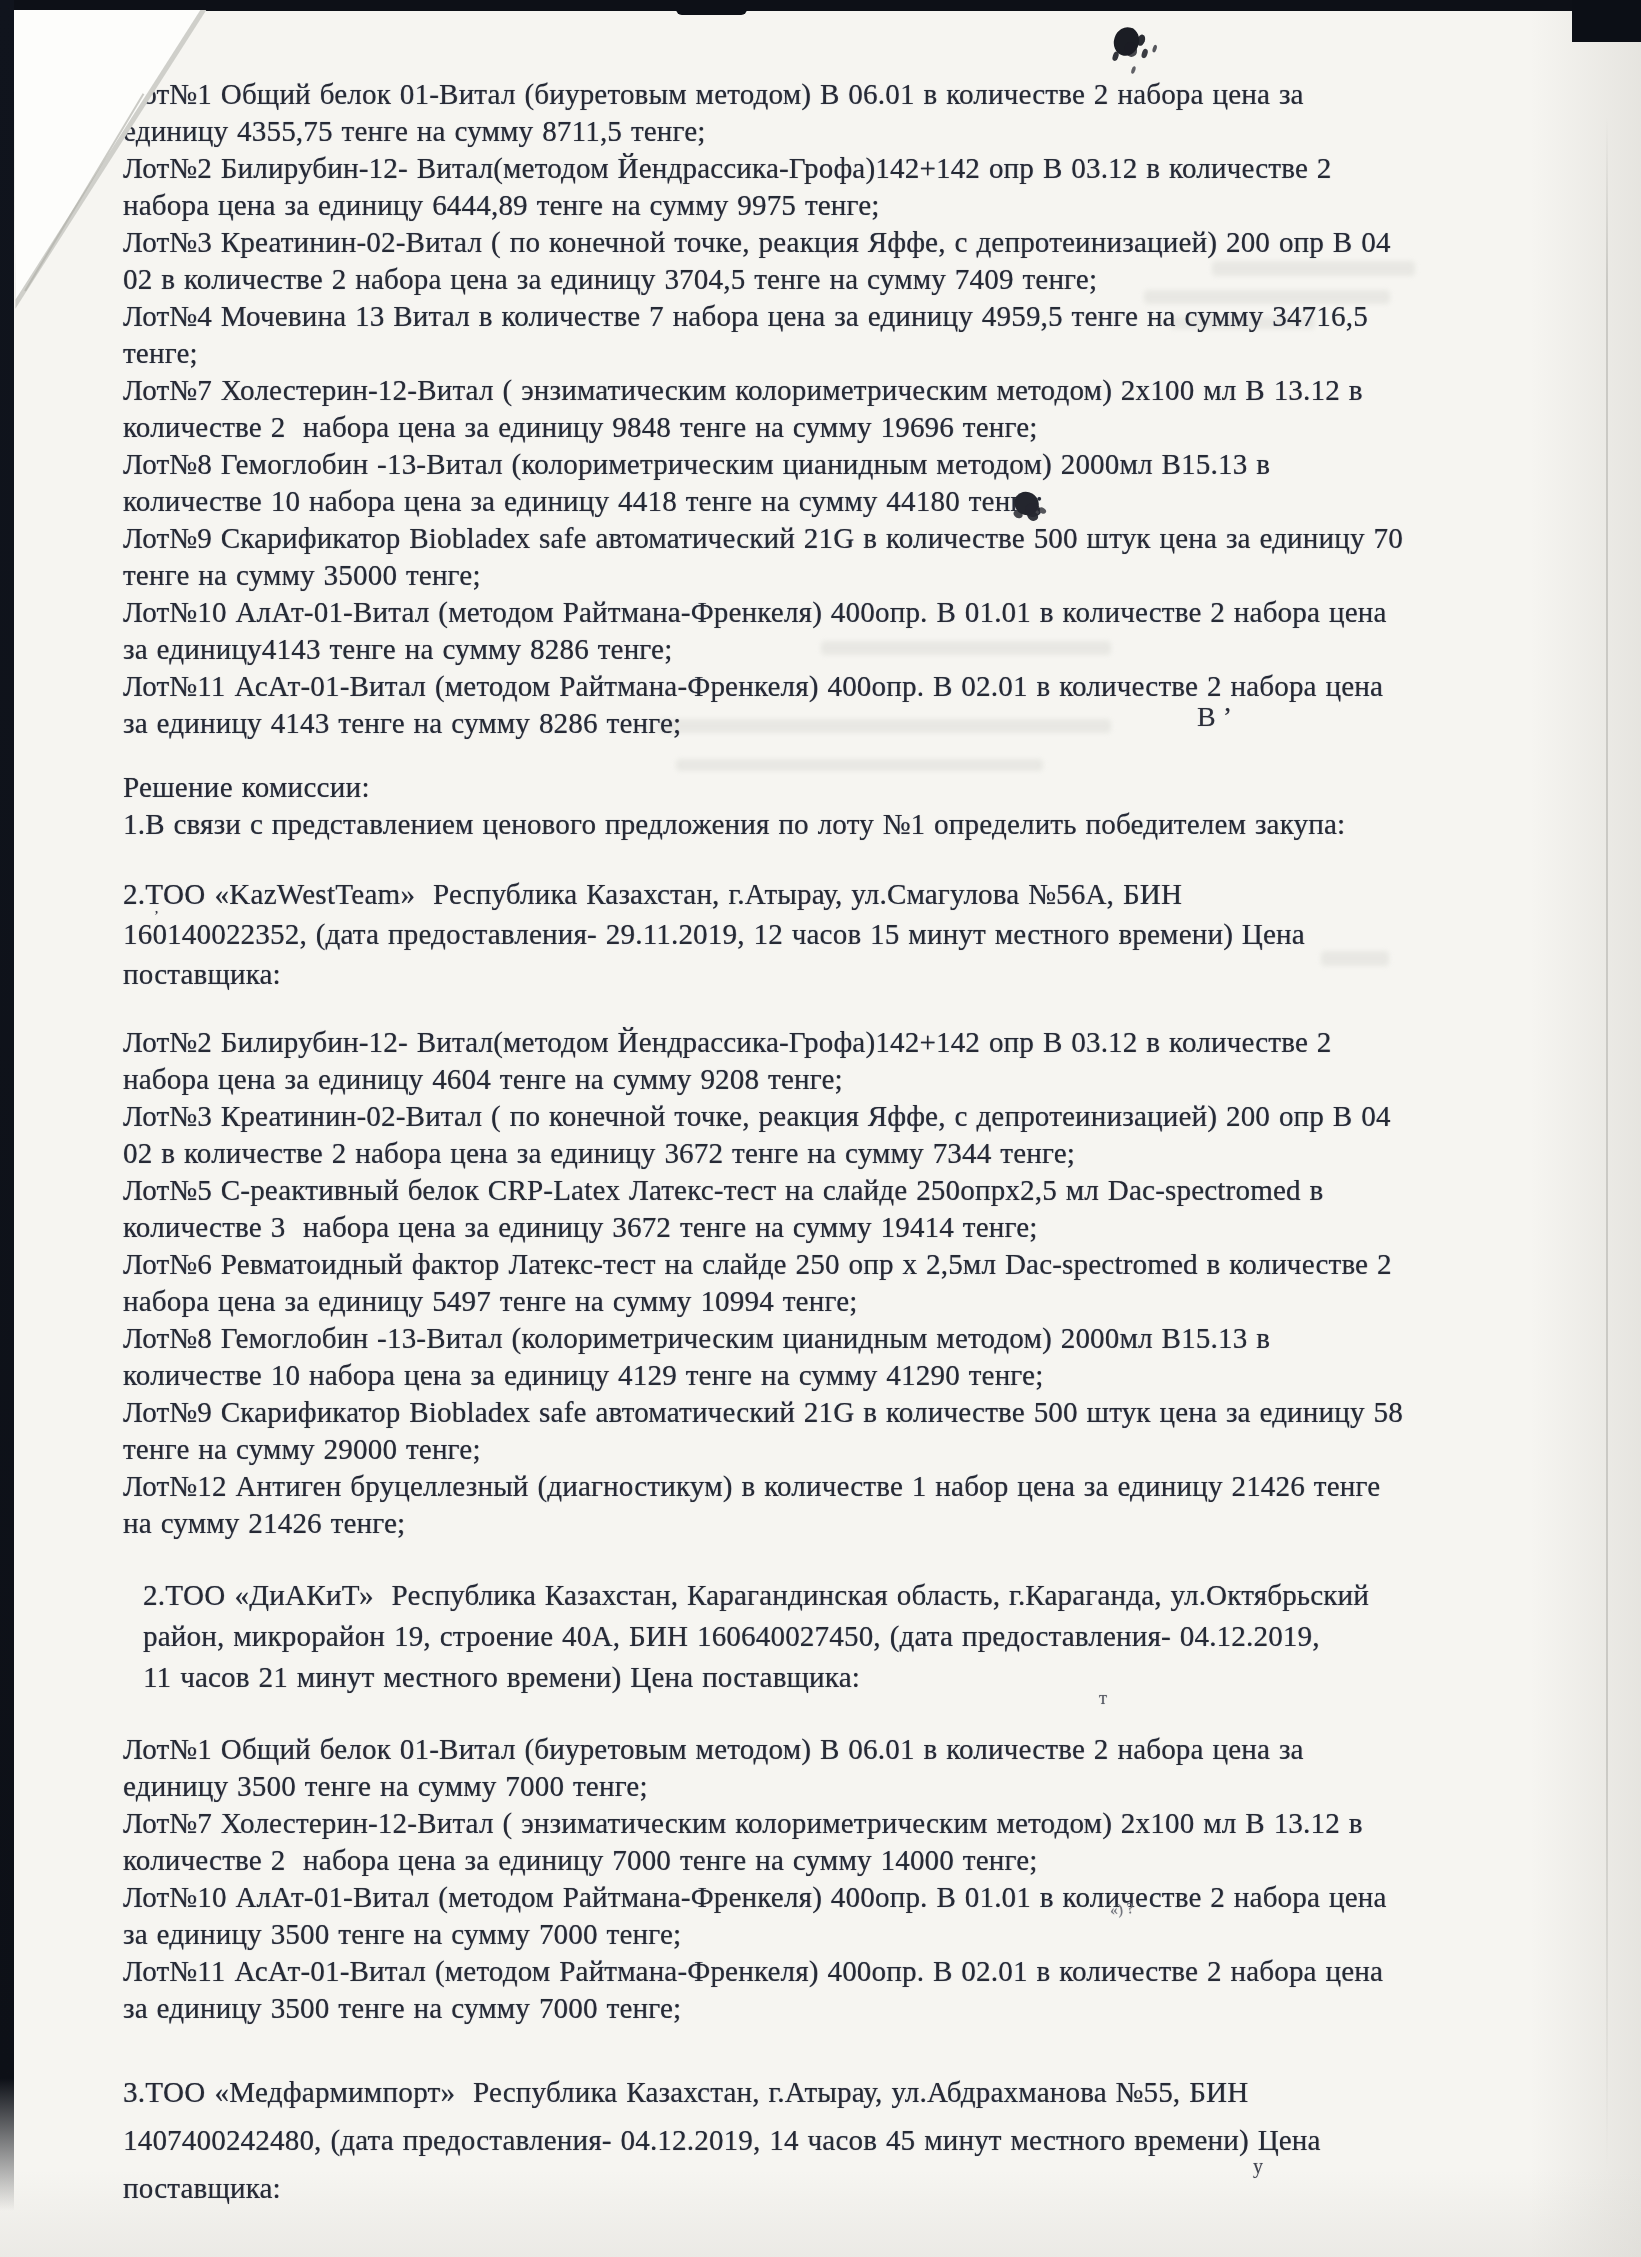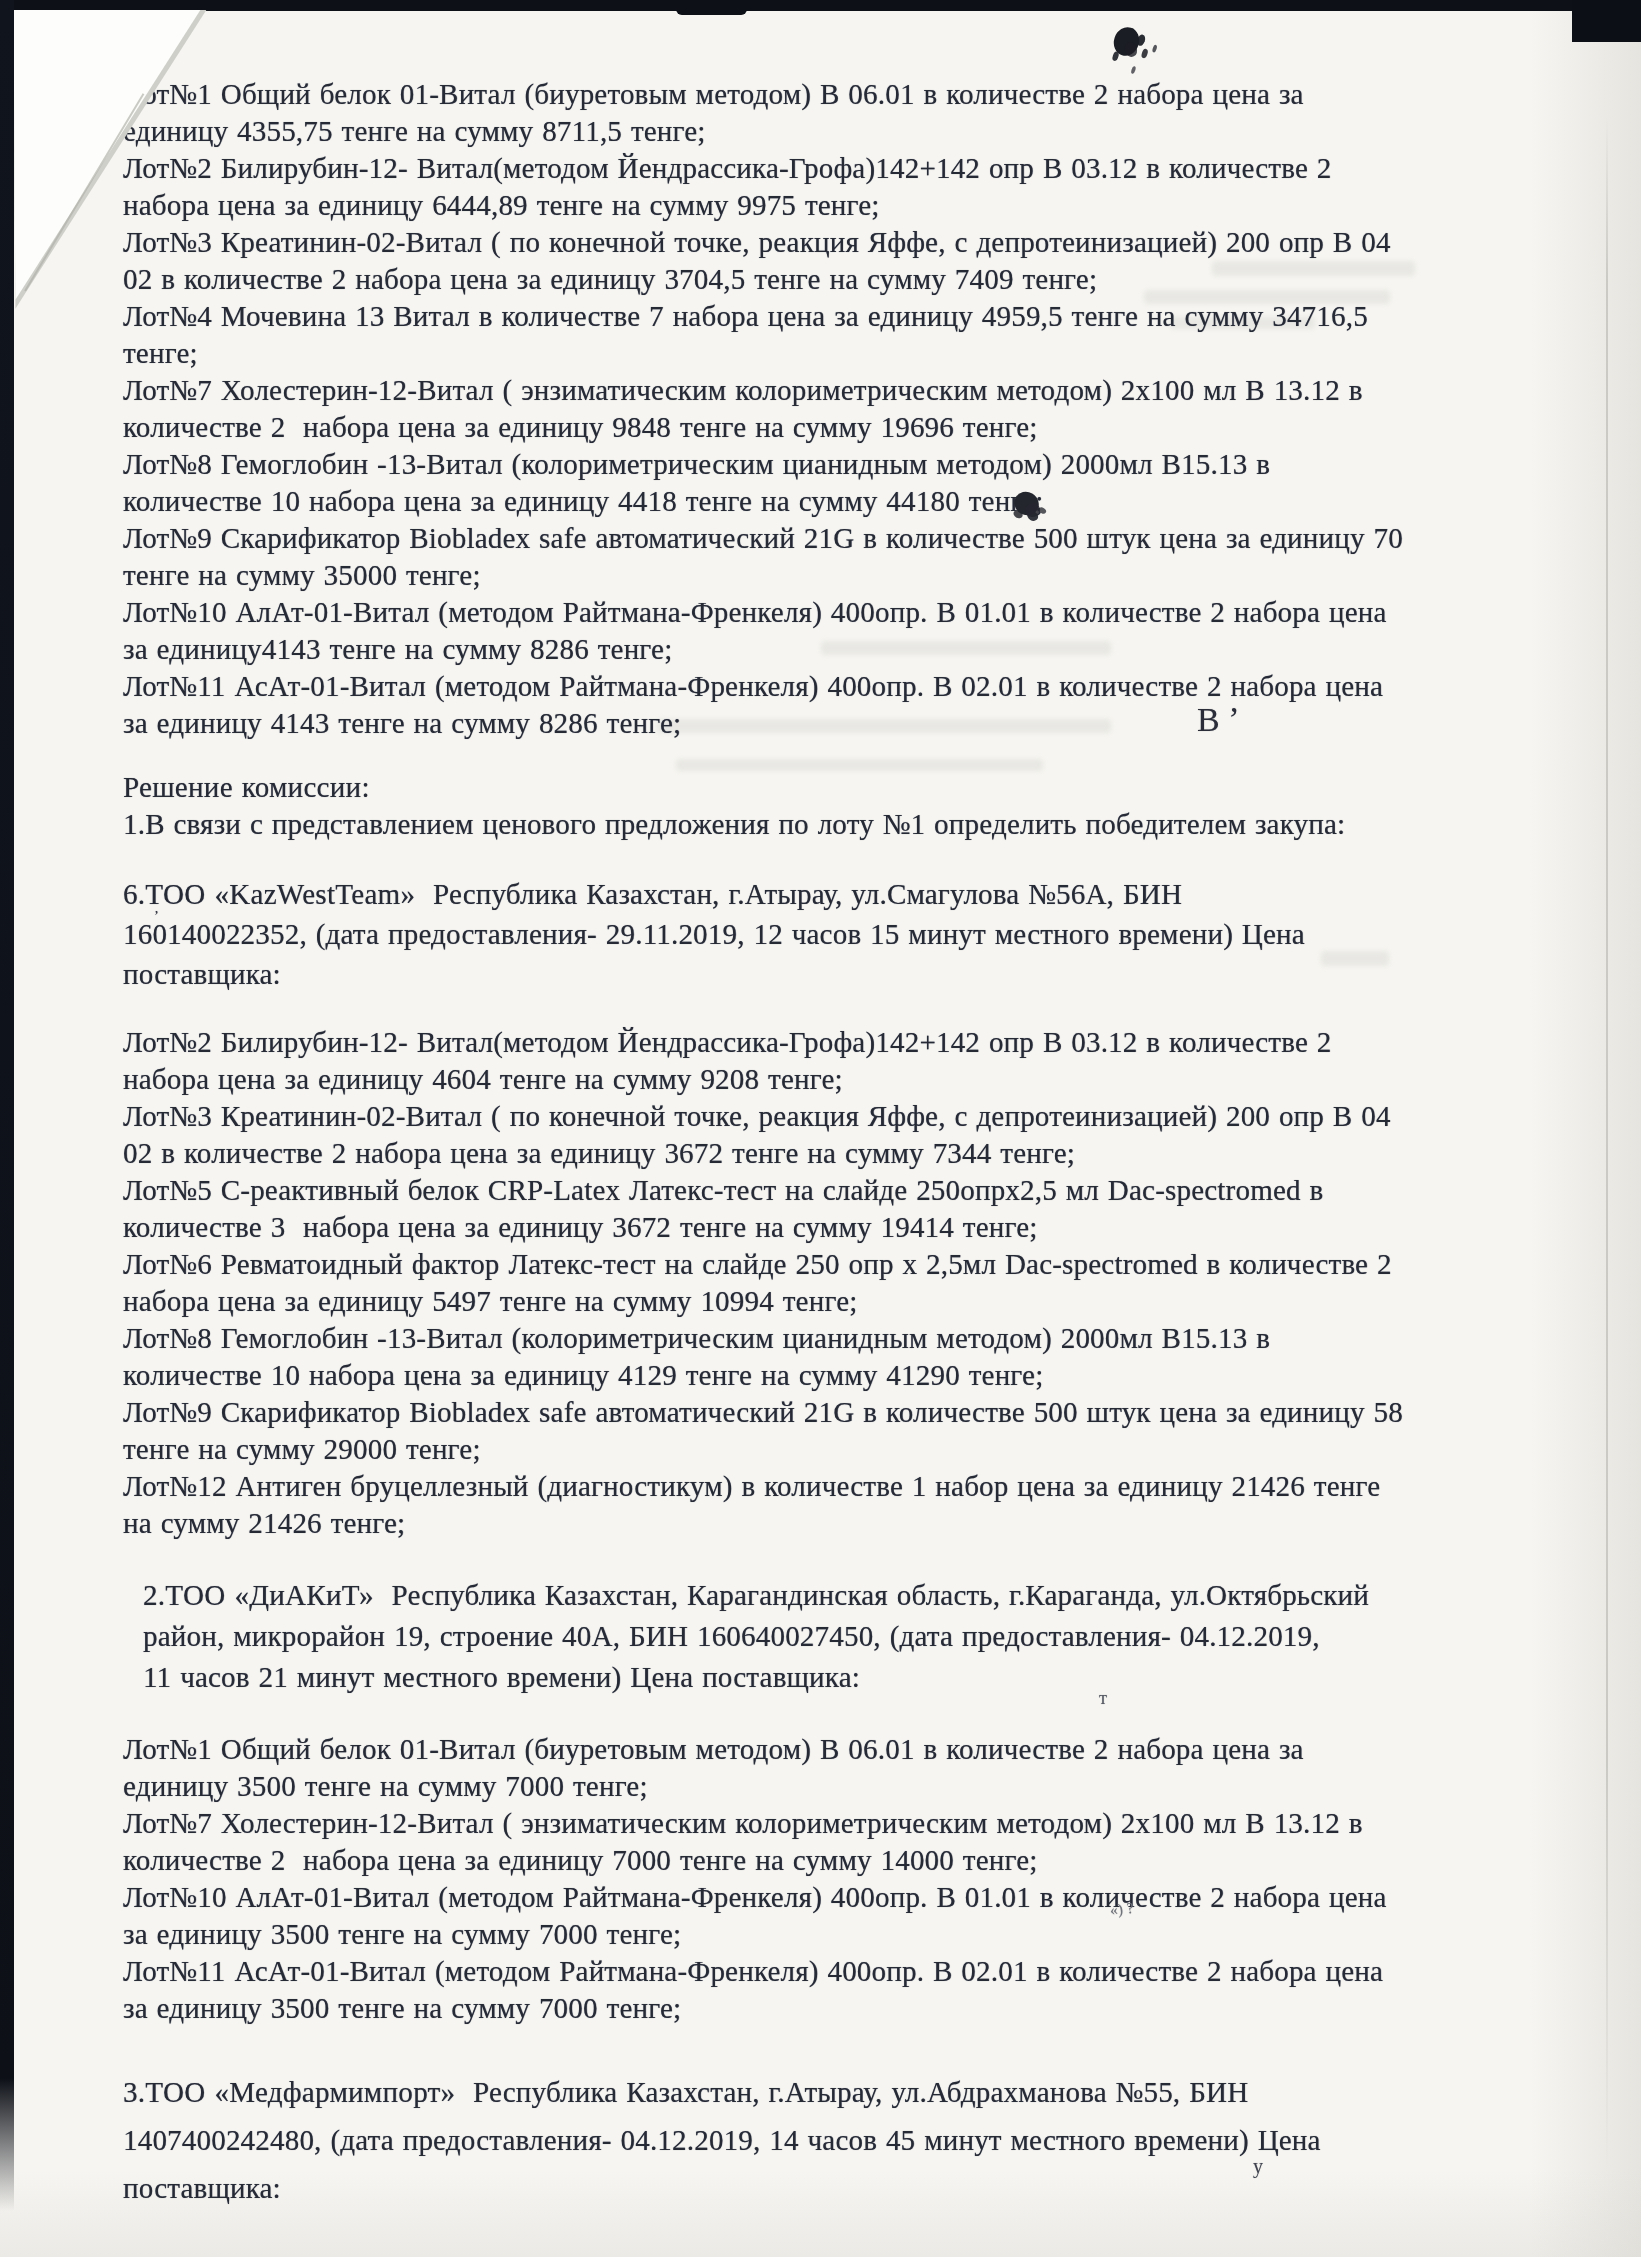--- a/index.html
+++ b/index.html
@@ -56,21 +56,21 @@
   .secB .ln{line-height:37px;}
   .secC .ln{line-height:40px;}
   .secE .ln{line-height:41px;}
   .secF .ln{line-height:37px;}
   .secG .ln{line-height:41px;margin-top:7px;}
   .secA{top:76px;}  .secB{top:769px;} .secC{top:874px;} .secD{top:1024px;}
   .secE{top:1575px;margin-left:20px;}.secF{top:1731px;}.secG{top:2065px;}
   
   .stray{position:absolute;font-family:"Liberation Serif",serif;color:#3a3d47;
     text-shadow:0 0 1px rgba(40,45,70,.4);}
-  .stray-v{left:1197px;top:701px;font-size:34px;color:#2b2e39;}
+  .stray-v{left:1197px;top:701px;font-size:28px;color:#2b2e39;}
   .stray-tick{left:154px;top:908px;font-size:14.5px;color:#2b2e39;}
   .stray-t{left:1099px;top:1688px;font-size:18.3px;color:#565962;}
   .stray-paren{left:1110px;top:1900px;font-size:15.4px;color:#71737b;transform:rotate(-6deg);}
   .stray-u{left:1253px;top:2155px;font-size:20px;color:#41444e;}
 </style>
 </head>
 <body>
 
 <div id="page">
 
@@ -106,21 +106,21 @@
     <div class="ln">Лот№11 АсАт-01-Витал (методом Райтмана-Френкеля) 400опр. В 02.01 в количестве 2 набора цена</div>
     <div class="ln">за единицу 4143 тенге на сумму 8286 тенге;</div>
   </div>
 
   <div class="sec secB">
     <div class="ln"><b>Решение комиссии:</b></div>
     <div class="ln">1.В связи с представлением ценового предложения по лоту №1 определить победителем закупа:</div>
   </div>
 
   <div class="sec secC">
-    <div class="ln"><b>6.ТОО «KazWestTeam»</b><span>  Республика Казахстан, г.Атырау, ул.Смагулова №56А, БИН</span></div>
+    <div class="ln"><b>2.ТОО «KazWestTeam»</b><span>  Республика Казахстан, г.Атырау, ул.Смагулова №56А, БИН</span></div>
     <div class="ln">160140022352, (дата предоставления- 29.11.2019, 12 часов 15 минут местного времени) Цена</div>
     <div class="ln">поставщика:</div>
   </div>
 
   <div class="sec secD">
     <div class="ln">Лот№2 Билирубин-12- Витал(методом Йендрассика-Грофа)142+142 опр В 03.12 в количестве 2</div>
     <div class="ln">набора цена за единицу 4604 тенге на сумму 9208 тенге;</div>
     <div class="ln">Лот№3 Креатинин-02-Витал ( по конечной точке, реакция Яффе, с депротеинизацией) 200 опр В 04</div>
     <div class="ln">02 в количестве 2 набора цена за единицу 3672 тенге на сумму 7344 тенге;</div>
     <div class="ln">Лот№5 С-реактивный белок CRP-Latex Латекс-тест на слайде 250опрх2,5 мл Dac-spectromed в</div>

